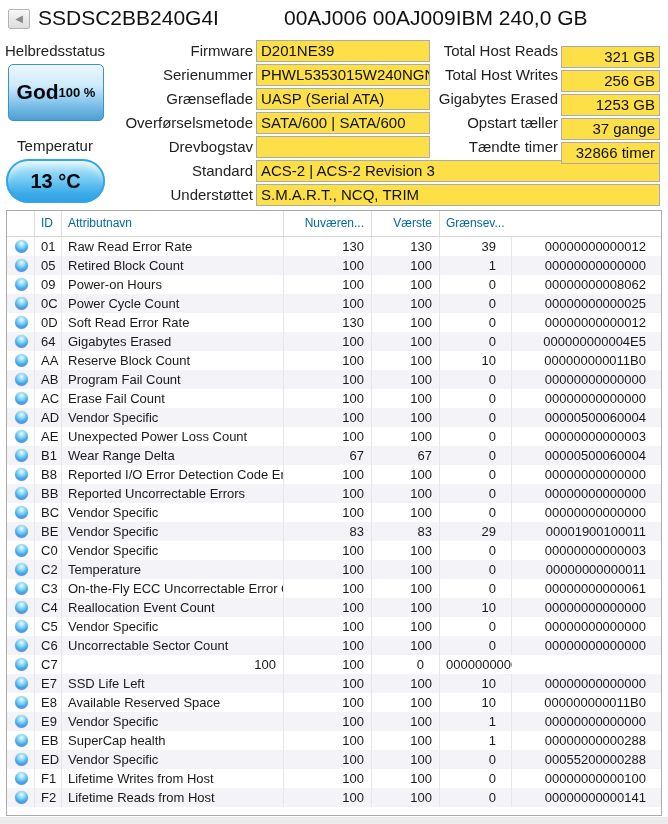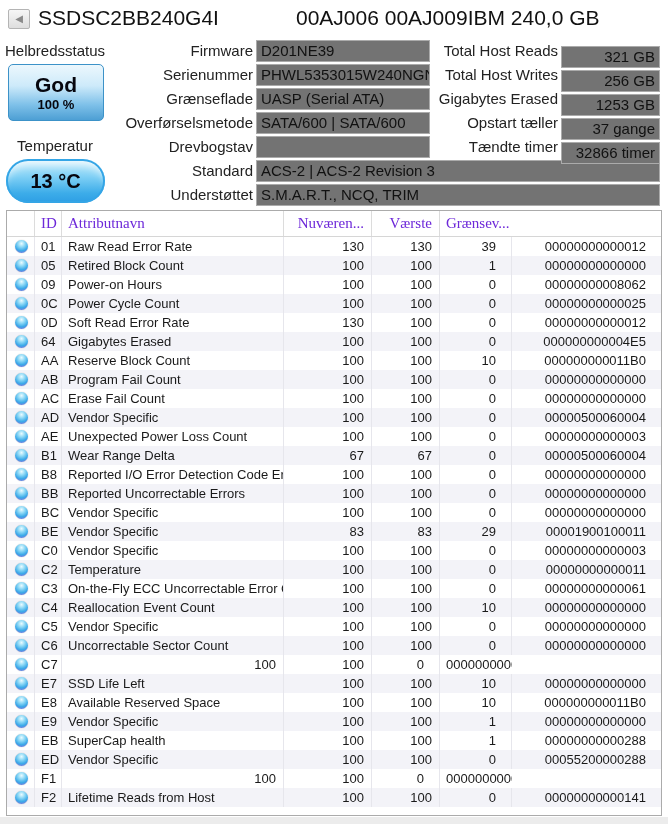--- a/index.html
+++ b/index.html
@@ -13,67 +13,67 @@
   }
   
   .back-btn {
     position:absolute; left:8px; top:9px; width:22px; height:20px;
     background:linear-gradient(180deg,#f6f6f6,#dedede);
     border:1px solid #b4b4b4; border-radius:2px;
     color:#8a8a8a; font-size:10px; line-height:18px; text-align:center;
     cursor:default;
   }
   .title-model { position:absolute; left:38px; top:6px; font-size:21px; color:#111; }
-  .title-rest  { position:absolute; left:284px; top:6px; font-size:21px; color:#111;margin-left:12px; }
+  .title-rest  { position:absolute; left:284px; top:6px; font-size:21px; color:#111; }
 
   
   .col-label { position:absolute; font-size:15px; color:#222; }
   .health-label { left:0; top:42px; width:110px; text-align:center; }
   .temp-label   { left:0; top:137px; width:110px; text-align:center; }
   .health-box {
     position:absolute; left:8px; top:64px; width:96px; height:57px;
     border:1px solid #3c92c8; border-radius:5px;
     background:linear-gradient(180deg,#ecf7fd 0%,#cdeafa 38%,#7fc1e9 72%,#4d9fd4 100%);
-    display:flex; flex-direction:column; align-items:center; justify-content:center;
+    display:flex; flex-direction:row; align-items:center; justify-content:center;
     cursor:default;
   }
   .health-status { font-size:21px; font-weight:bold; color:#06060e; line-height:1.15; }
   .health-pct    { font-size:13px; font-weight:bold; color:#06060e; }
   .temp-box {
     position:absolute; left:6px; top:159px; width:99px; height:44px;
     border-radius:22px;
     background:linear-gradient(180deg,#bde9fb 0%,#83d2f6 38%,#3cace9 78%,#2d9ee4 100%);
     box-shadow:inset 0 0 0 2px #34a5e6, inset 0 12px 10px -6px rgba(255,255,255,.85);
     display:flex; align-items:center; justify-content:center;
     font-size:20px; font-weight:bold; color:#06060e; cursor:default;
   }
 
   
   .flabel {
     position:absolute; height:22px; line-height:22px;
     font-size:15px; color:#222; text-align:right; white-space:nowrap;
   }
   .fbox {
     position:absolute; height:22px; line-height:20px;
-    border:1px solid #ababab; background:#737373;
+    border:1px solid #ababab; background:#fde047;
     font-size:15px; color:#111; padding:0 4px; white-space:nowrap; overflow:hidden;
   }
   .fbox.right { text-align:right;margin-top:6px; }
 
   
   .smart-table {
     position:absolute; left:6px; top:210px; width:656px; height:606px;
     border:1px solid #ababab; background:#fff; overflow:hidden;
   }
   .thead, .trow {
     display:grid;
     grid-template-columns:28px 27px 222px 88px 68px 72px 1fr;
     align-items:center;
   }
-  .thead { height:26px; border-bottom:1px solid #d6d6d6; font-size:15px; color:#6d28d9;font-family:Liberation Serif, serif; }
+  .thead { height:26px; border-bottom:1px solid #d6d6d6; font-size:12px; color:#0369a1; }
   .thead > div { height:100%; line-height:25px; border-right:1px solid #dcdcdc; padding:0 6px; white-space:nowrap; overflow:hidden; }
   .thead > div:last-child { border-right:none; }
   .trow { height:19px; font-size:13px; color:#1a1a1a; }
   .trow:nth-child(even) { background:#f3f3f8; }
   .trow > div { height:100%; line-height:19px; border-right:1px solid #e6e6ec; padding:0 6px; white-space:nowrap; overflow:hidden; }
   .trow > div:last-child { border-right:none; }
   .cell-num { text-align:right; padding-right:7px !important; }
   .cell-th  { text-align:right; padding-right:15px !important; }
   .cell-raw { text-align:right; padding-right:15px !important; }
   .orb-cell { display:flex; align-items:center; justify-content:flex-start; padding:0 0 0 8px !important; }
@@ -445,20 +445,21 @@
         <div class="cell-num">100</div>
         <div class="cell-num">100</div>
         <div class="cell-th">0</div>
         <div class="cell-raw">00055200000288</div>
       </div>
       <div class="trow">
         <div class="orb-cell">
           <div class="orb"></div>
         </div>
         <div class="">F1</div>
+        <div class="">Lifetime Writes from Host</div>
         <div class="cell-num">100</div>
         <div class="cell-num">100</div>
         <div class="cell-th">0</div>
         <div class="cell-raw">00000000000100</div>
       </div>
       <div class="trow">
         <div class="orb-cell">
           <div class="orb"></div>
         </div>
         <div class="">F2</div>

